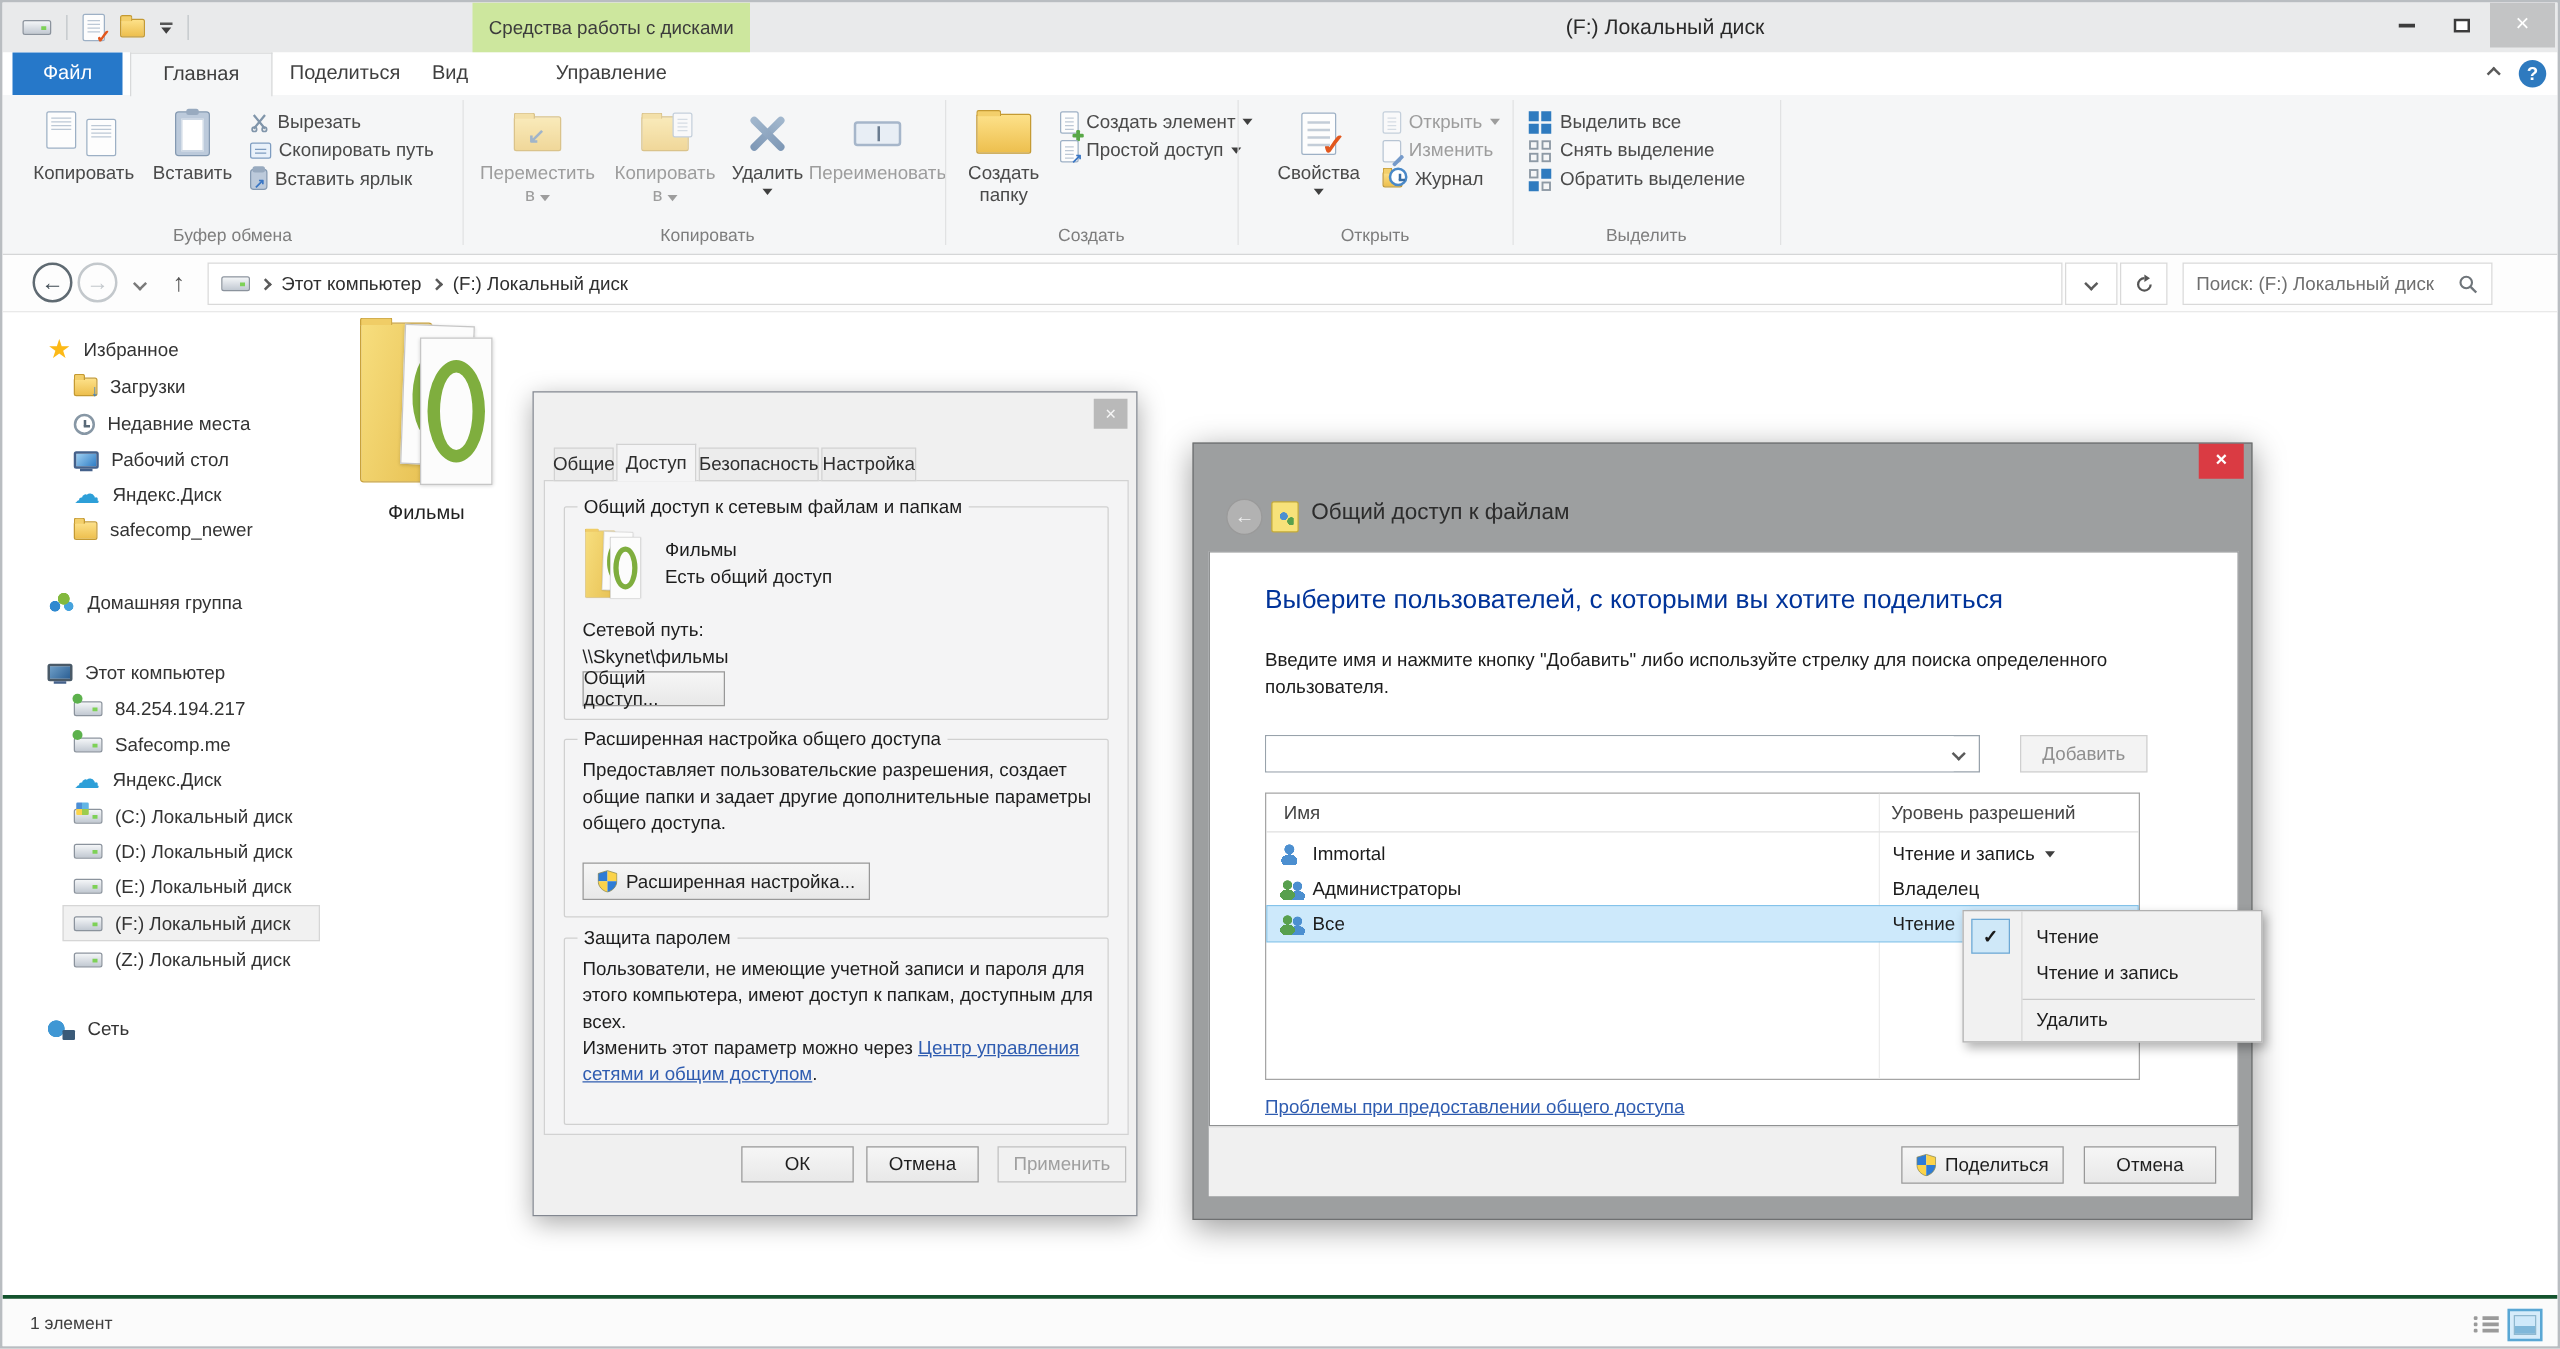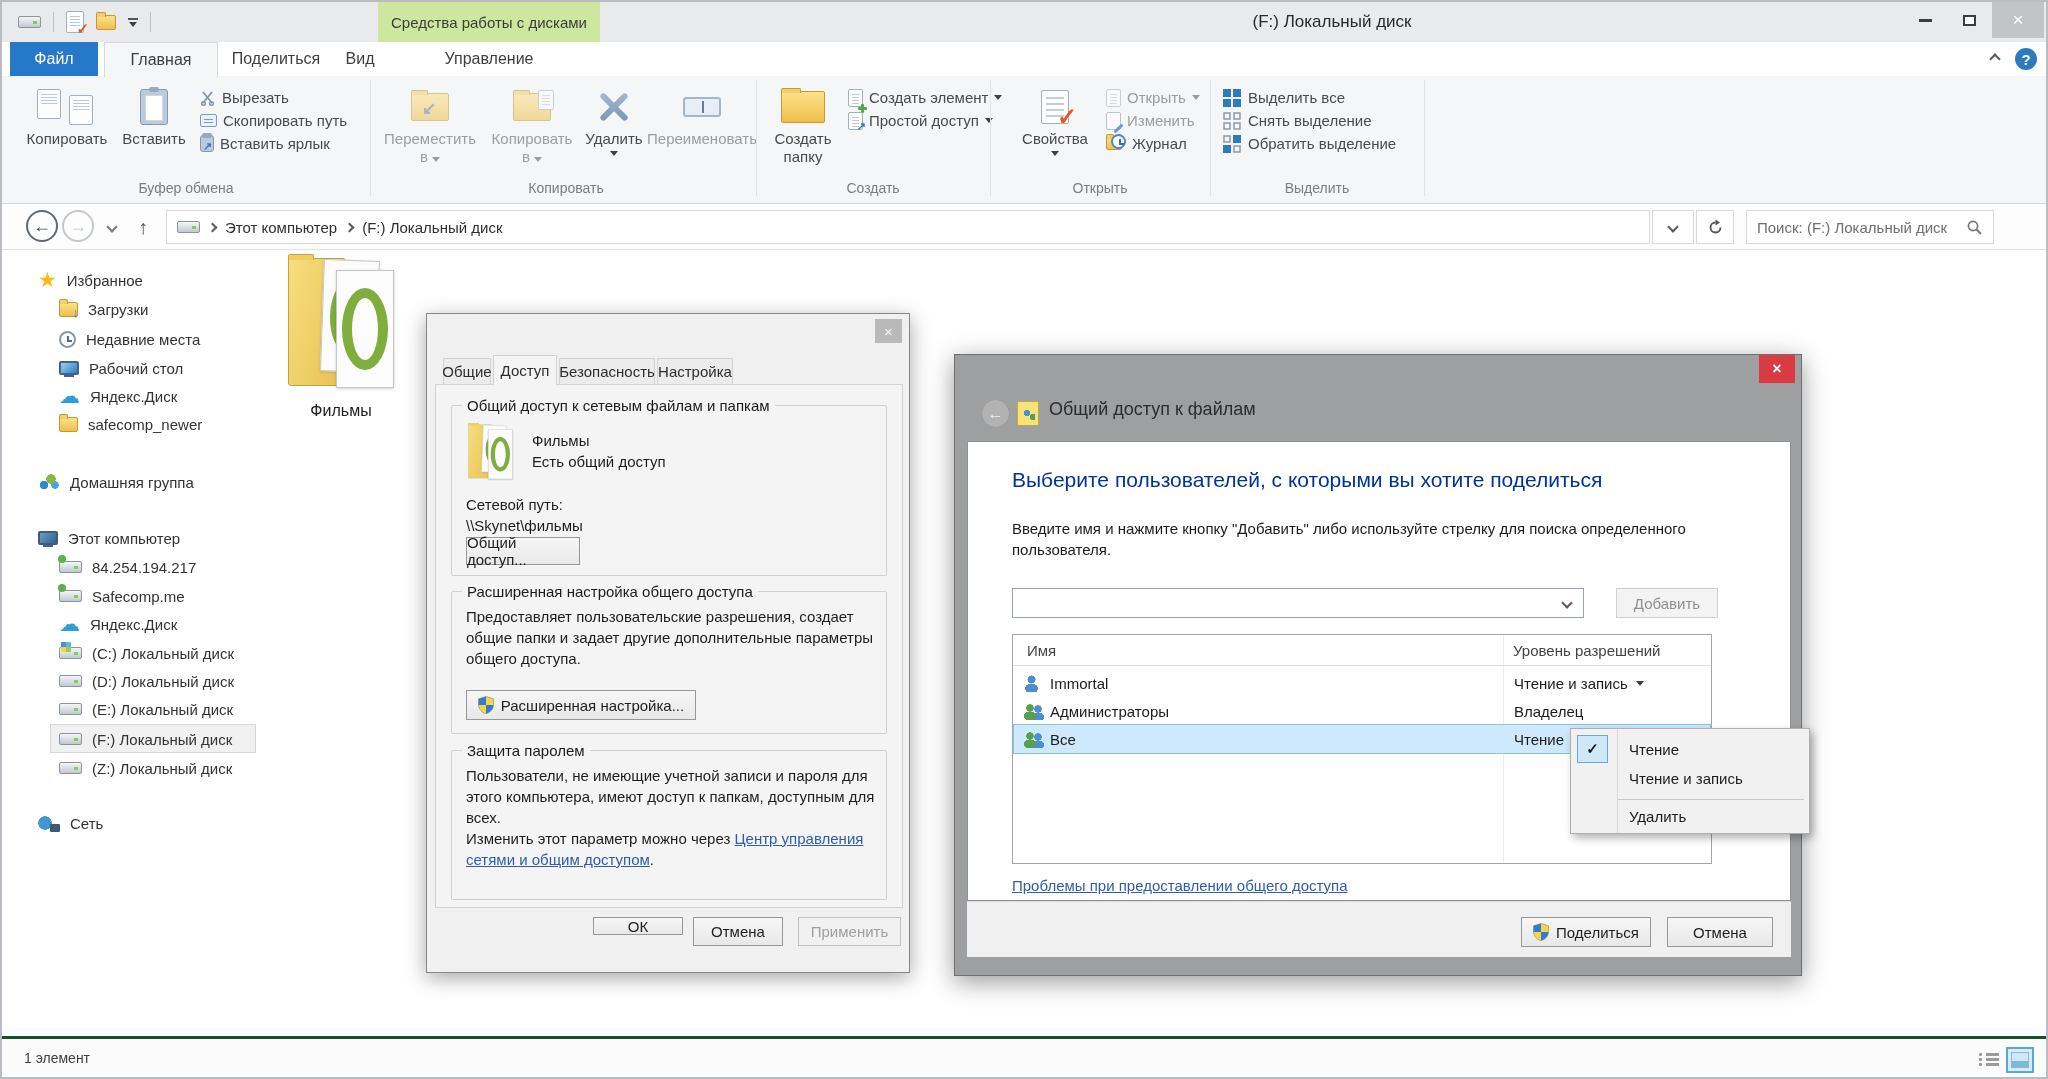--- a/index.html
+++ b/index.html
@@ -552,21 +552,21 @@
     </div>
 
     <div class="grp" style="top:436px;height:150px">
       <span class="grp-lbl">Защита паролем</span>
       <div class="gtxt" style="position:absolute;left:14px;top:14px;width:412px">
         <span>Пользователи, не имеющие учетной записи и пароля для этого компьютера, имеют доступ к папкам, доступным для всех.</span><br>
         <span>Изменить этот параметр можно через </span><span class="lnk">Центр управления сетями и общим доступом</span><span>.</span>
       </div>
     </div>
 
-    <div class="wbtn2" style="position:absolute;left:166px;top:603px;width:90px;height:18px">ОК</div>
+    <div class="wbtn2" style="position:absolute;left:166px;top:603px;width:90px;height:29px">ОК</div>
     <div class="wbtn2" style="position:absolute;left:266px;top:603px;width:90px;height:29px">Отмена</div>
     <div class="wbtn2 disb" style="position:absolute;left:371px;top:603px;width:103px;height:29px">Применить</div>
   </div>
 
   <div class="sharedlg">
     <div class="sd-close">
         <span>×</span>
       </div>
     <div class="sd-back">
         <span>←</span>

